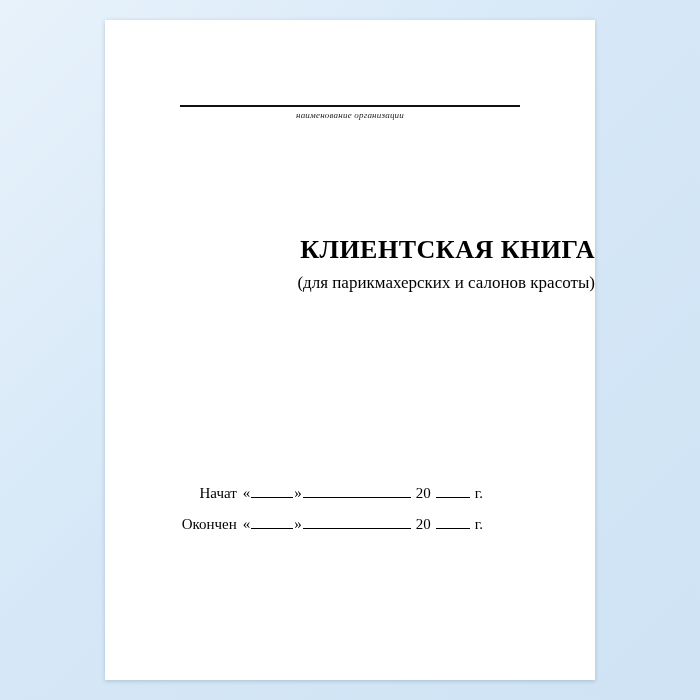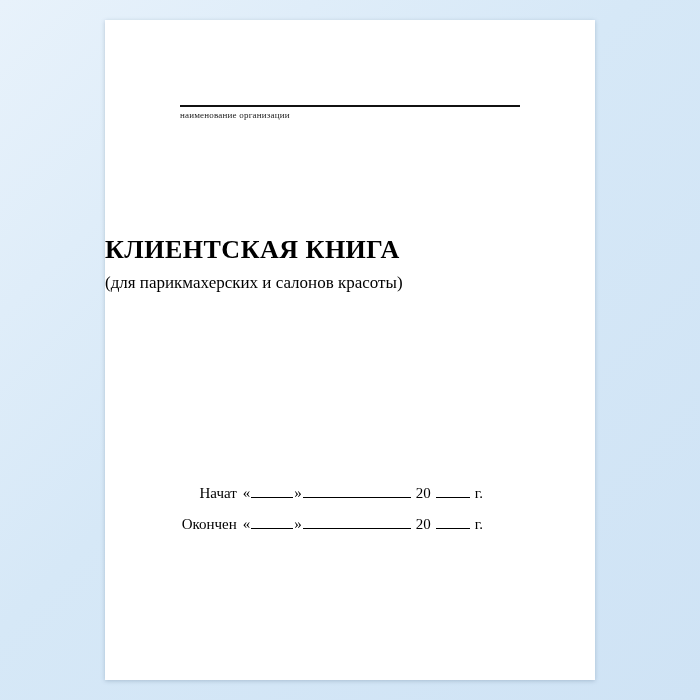--- a/index.html
+++ b/index.html
@@ -35,41 +35,42 @@
     height: 660px;
     background: #ffffff;
     box-shadow: 0 1px 4px rgba(60,90,120,0.28);
   }
   
   .org-block {
     position: absolute;
     left: 75px;
     top: 85px;
     width: 340px;
-    text-align: left;
+    text-align: center;
+    font-style: italic;
   }
   .org-rule {
     width: 100%;
     height: 0;
     border-top: 2px solid #111111;
   }
   .org-caption {
     margin-top: 3px;
     font-size: 9px;
     letter-spacing: 0.2px;
     color: #1a1a1a;
     font-family: "Liberation Serif", serif;
   }
   
   .title-block {
     position: absolute;
     left: 0;
     top: 215px;
     width: 490px;
-    text-align: left;
+    text-align: right;
   }
   .doc-title {
     font-size: 26px;
     font-weight: bold;
     letter-spacing: 0.5px;
     color: #000000;
     line-height: 1.15;
   }
   .doc-subtitle {
     margin-top: 8px;

